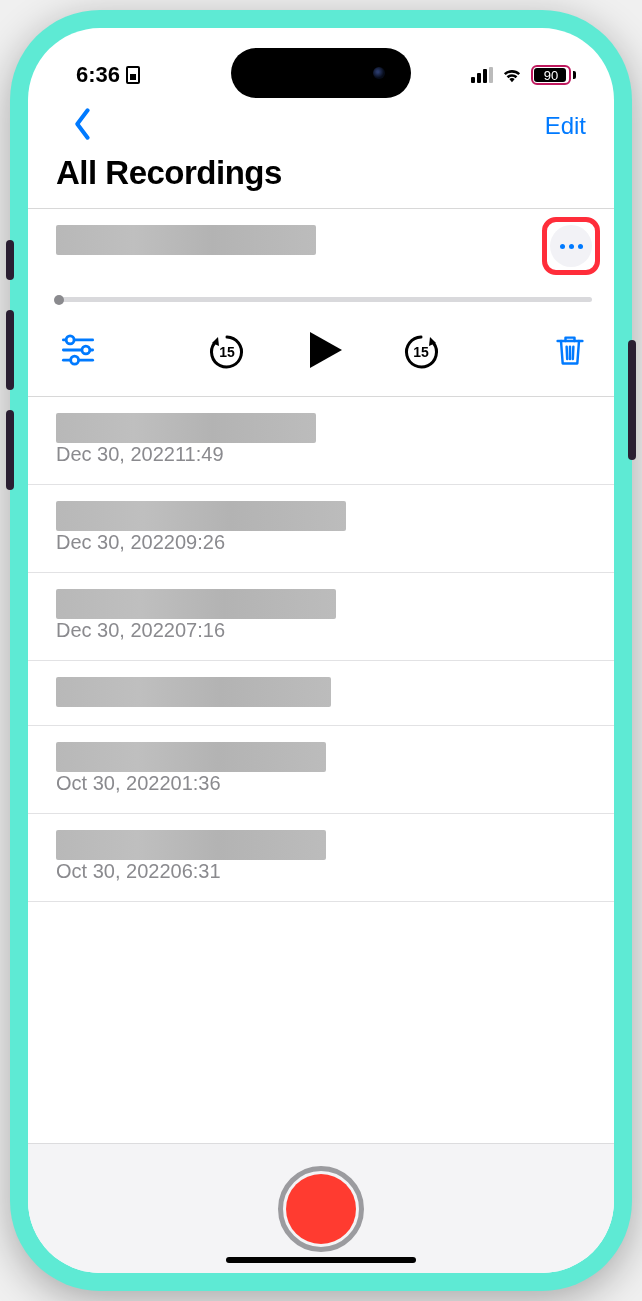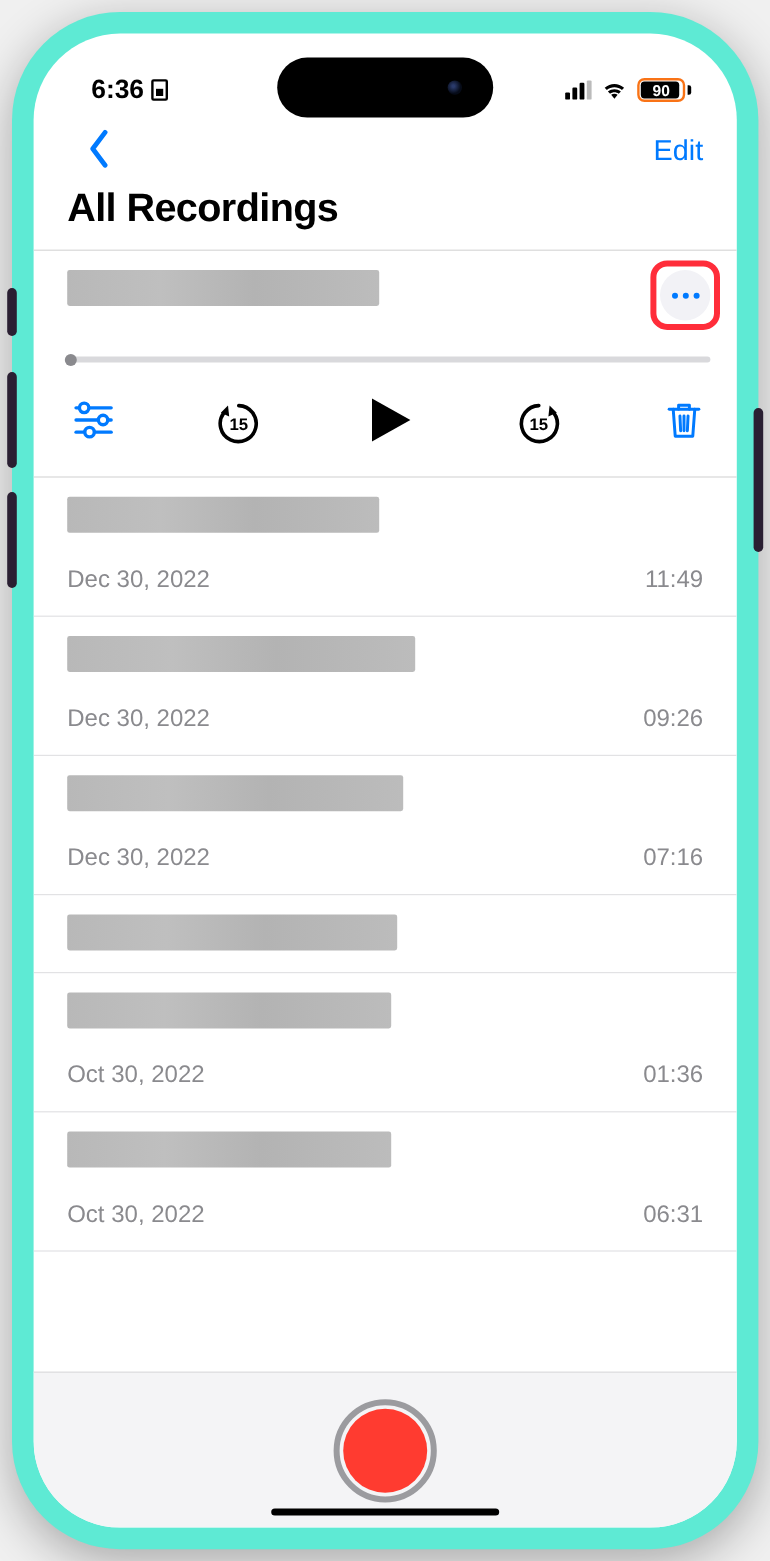--- a/index.html
+++ b/index.html
@@ -77,23 +77,23 @@
   .card-mini::after { content:""; position:absolute; bottom:2px; left:2px; right:2px; height:6px; background:#000; }
   .cell-bars { display:flex; align-items:flex-end; gap:2px; height: 16px;}
   .cell-bars span{ width:4px; background:#000; border-radius:1px;}
   .cell-bars span:nth-child(1){height:6px;}
   .cell-bars span:nth-child(2){height:10px;}
   .cell-bars span:nth-child(3){height:14px;}
   .cell-bars span:nth-child(4){height:16px; background:#bbb;}
   .wifi-svg { width:22px; height:18px; }
   .battery { display:flex; align-items:center; }
   .battery-body {
-    width: 40px; height: 20px; border:2px solid #f97316; border-radius:6px;
+    width: 40px; height: 20px; border:2px solid #be185d; border-radius:6px;
     position:relative; display:flex; align-items:center; justify-content:center;
-    font-size:13px; font-weight:700;
+    font-size:13px; font-weight:400;
   }
   .battery-body::before{
     content:""; position:absolute; left:1px; top:1px; bottom:1px;
     width: 90%; background:#000; border-radius:3px; z-index:0;
   }
   .battery-body span{ position:relative; z-index:1; color:#fff;}
   .battery-tip{ width:3px; height:8px; background:#000; border-radius:0 2px 2px 0; margin-left:2px;}
   .nav-bar {
     display:flex; justify-content:space-between; align-items:center;
     padding: 10px 28px 6px 18px;
@@ -135,36 +135,36 @@
   .scrub-knob {
     position:absolute; left:0; top:50%; transform:translate(-2px,-50%);
     width:10px; height:10px; background:#8a8a8e; border-radius:50%;
   }
   .scrub-times { display:flex; justify-content:space-between; margin-top:8px; color:#8a8a8e; font-size:16px;}
   .transport {
     display:flex; align-items:center; justify-content:space-between;
     margin-top: 26px;
     padding: 0 4px;
   }
-  .transport .center { display:flex; align-items:center; gap:82px; }
+  .transport .center { display:flex; align-items:center; gap:54px; }
   .sliders-icon svg, .trash-icon svg { width:36px; height:36px; }
   .skip-icon { position:relative; width:42px; height:42px;}
   .skip-icon svg { width:42px; height:42px; }
   .skip-icon .num {
     position:absolute; left:0; right:0; top:50%; transform:translateY(-48%);
     text-align:center; font-size:14px; font-weight:600; color:#000;
   }
   .play-triangle svg { width:44px; height:44px; }
   .recordings-list { flex:1; overflow:hidden; }
   .rec-item {
     padding: 16px 28px 18px 28px;
     border-bottom:1px solid #e2e2e4;
   }
   .rec-title-blur { height:30px; }
-  .rec-bottom { display:flex; justify-content:space-between; align-items:baseline; margin-top:28px;}
+  .rec-bottom { display:flex; align-items:baseline; margin-top:0;}
   .rec-date { color:#8a8a8e; font-size:20px;}
   .rec-dur { color:#8a8a8e; font-size:20px;}
   .record-bar {
     background:#f4f4f6;
     border-top:1px solid #dcdcde;
     height: 130px;
     display:flex; align-items:center; justify-content:center;
     position:relative;
   }
   .record-outer {

